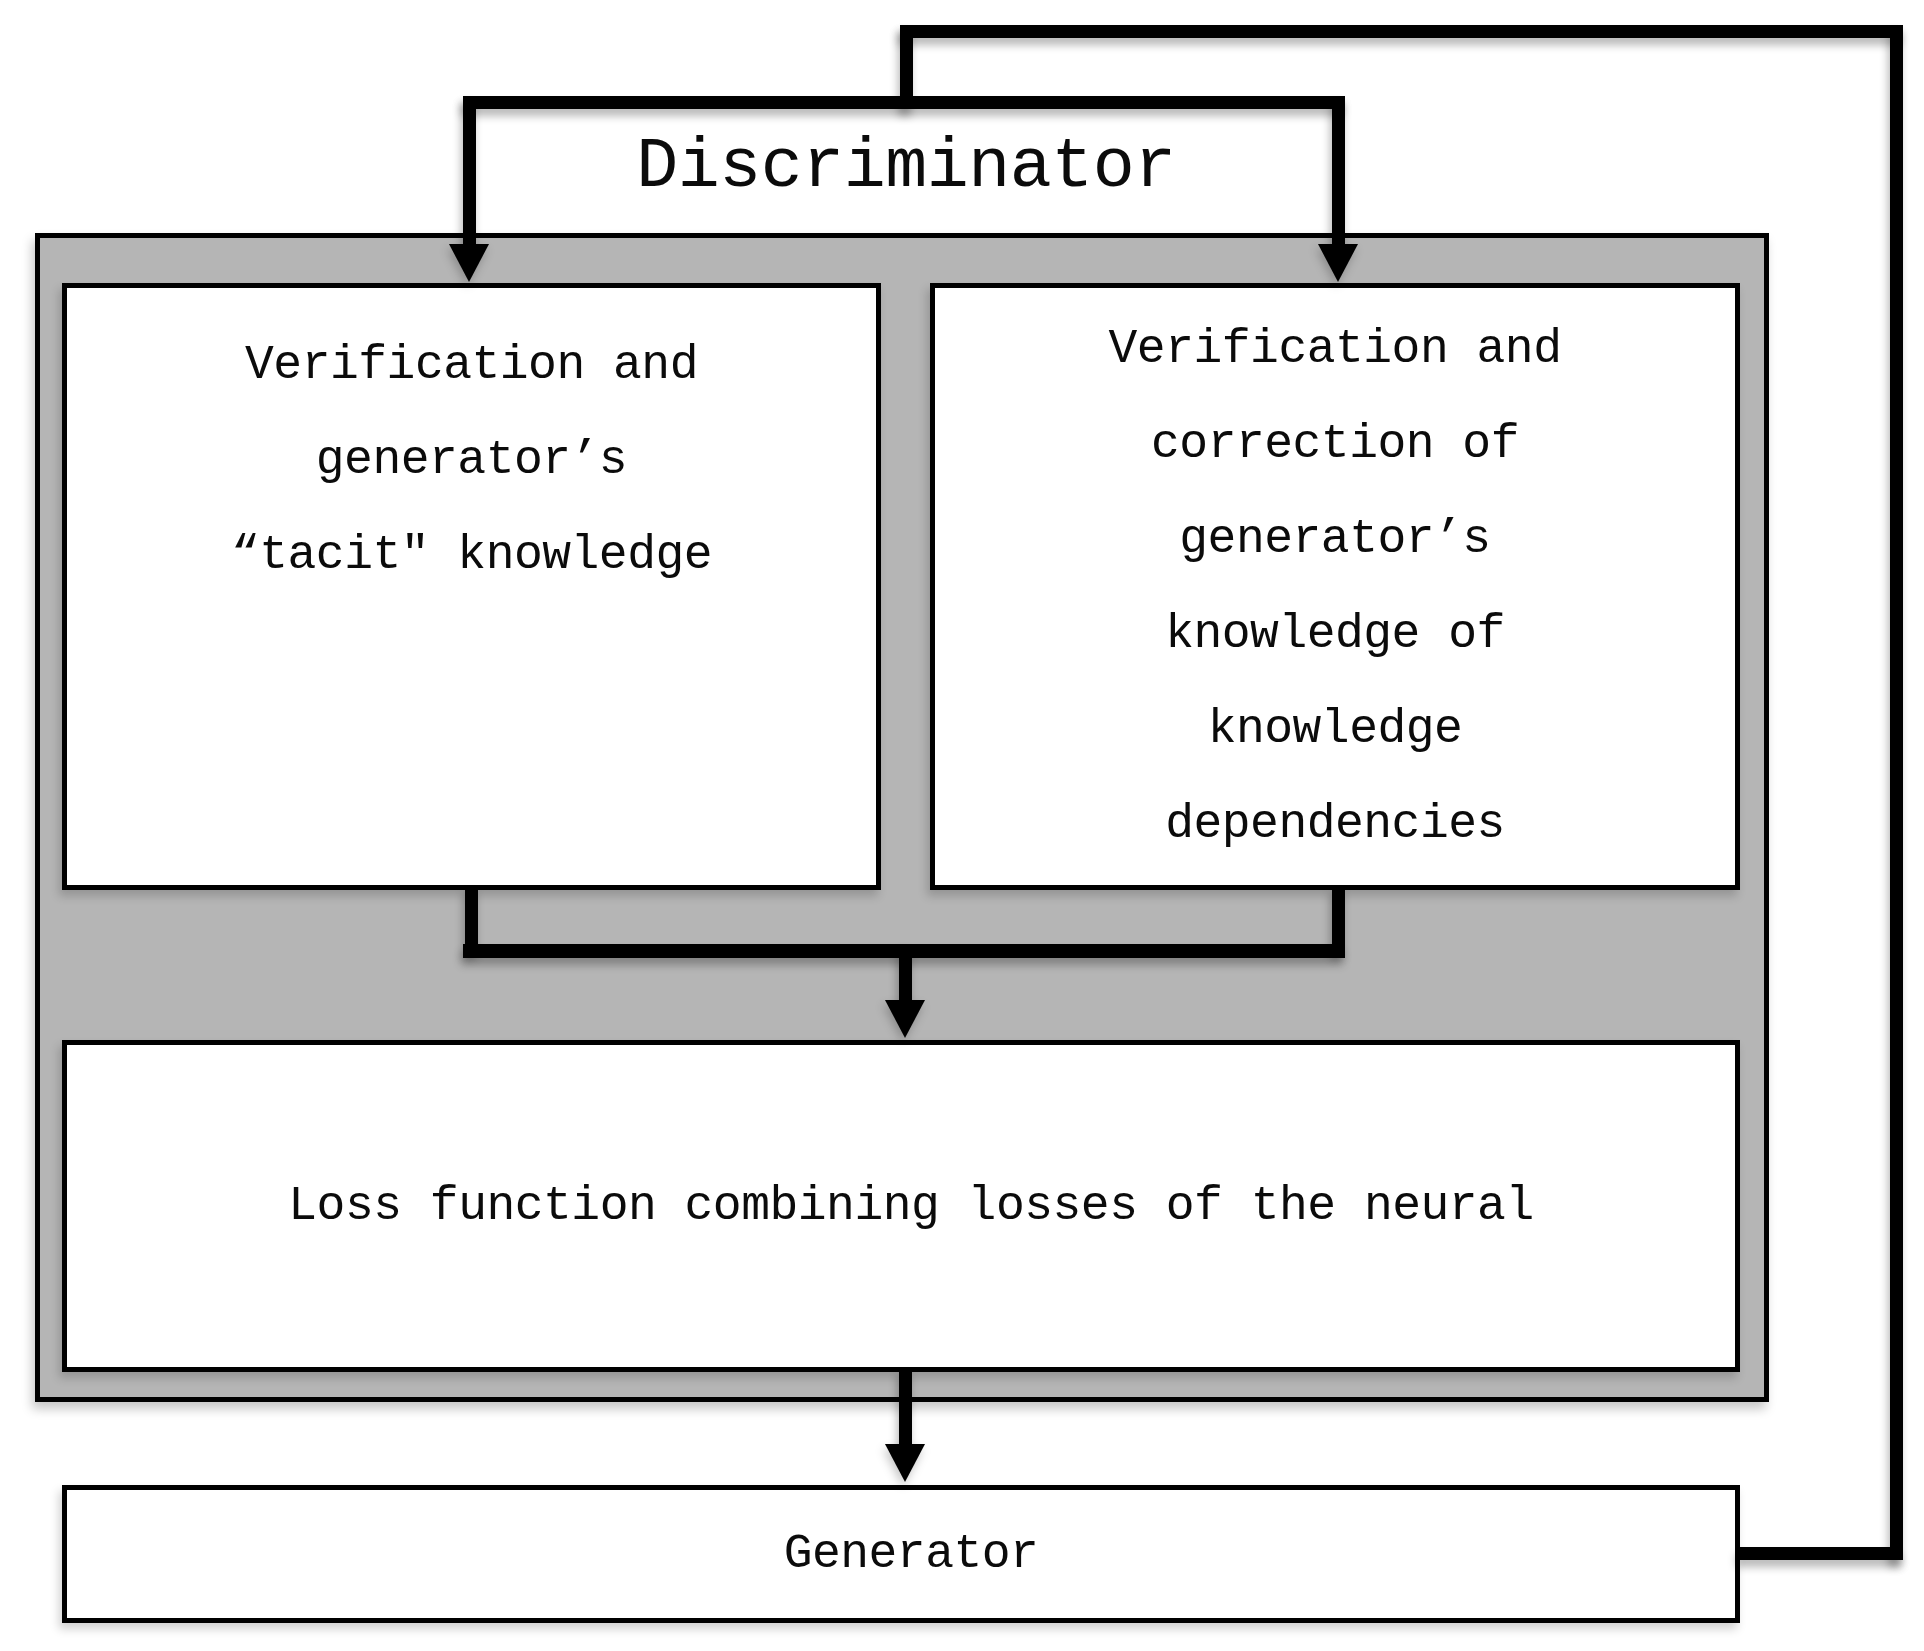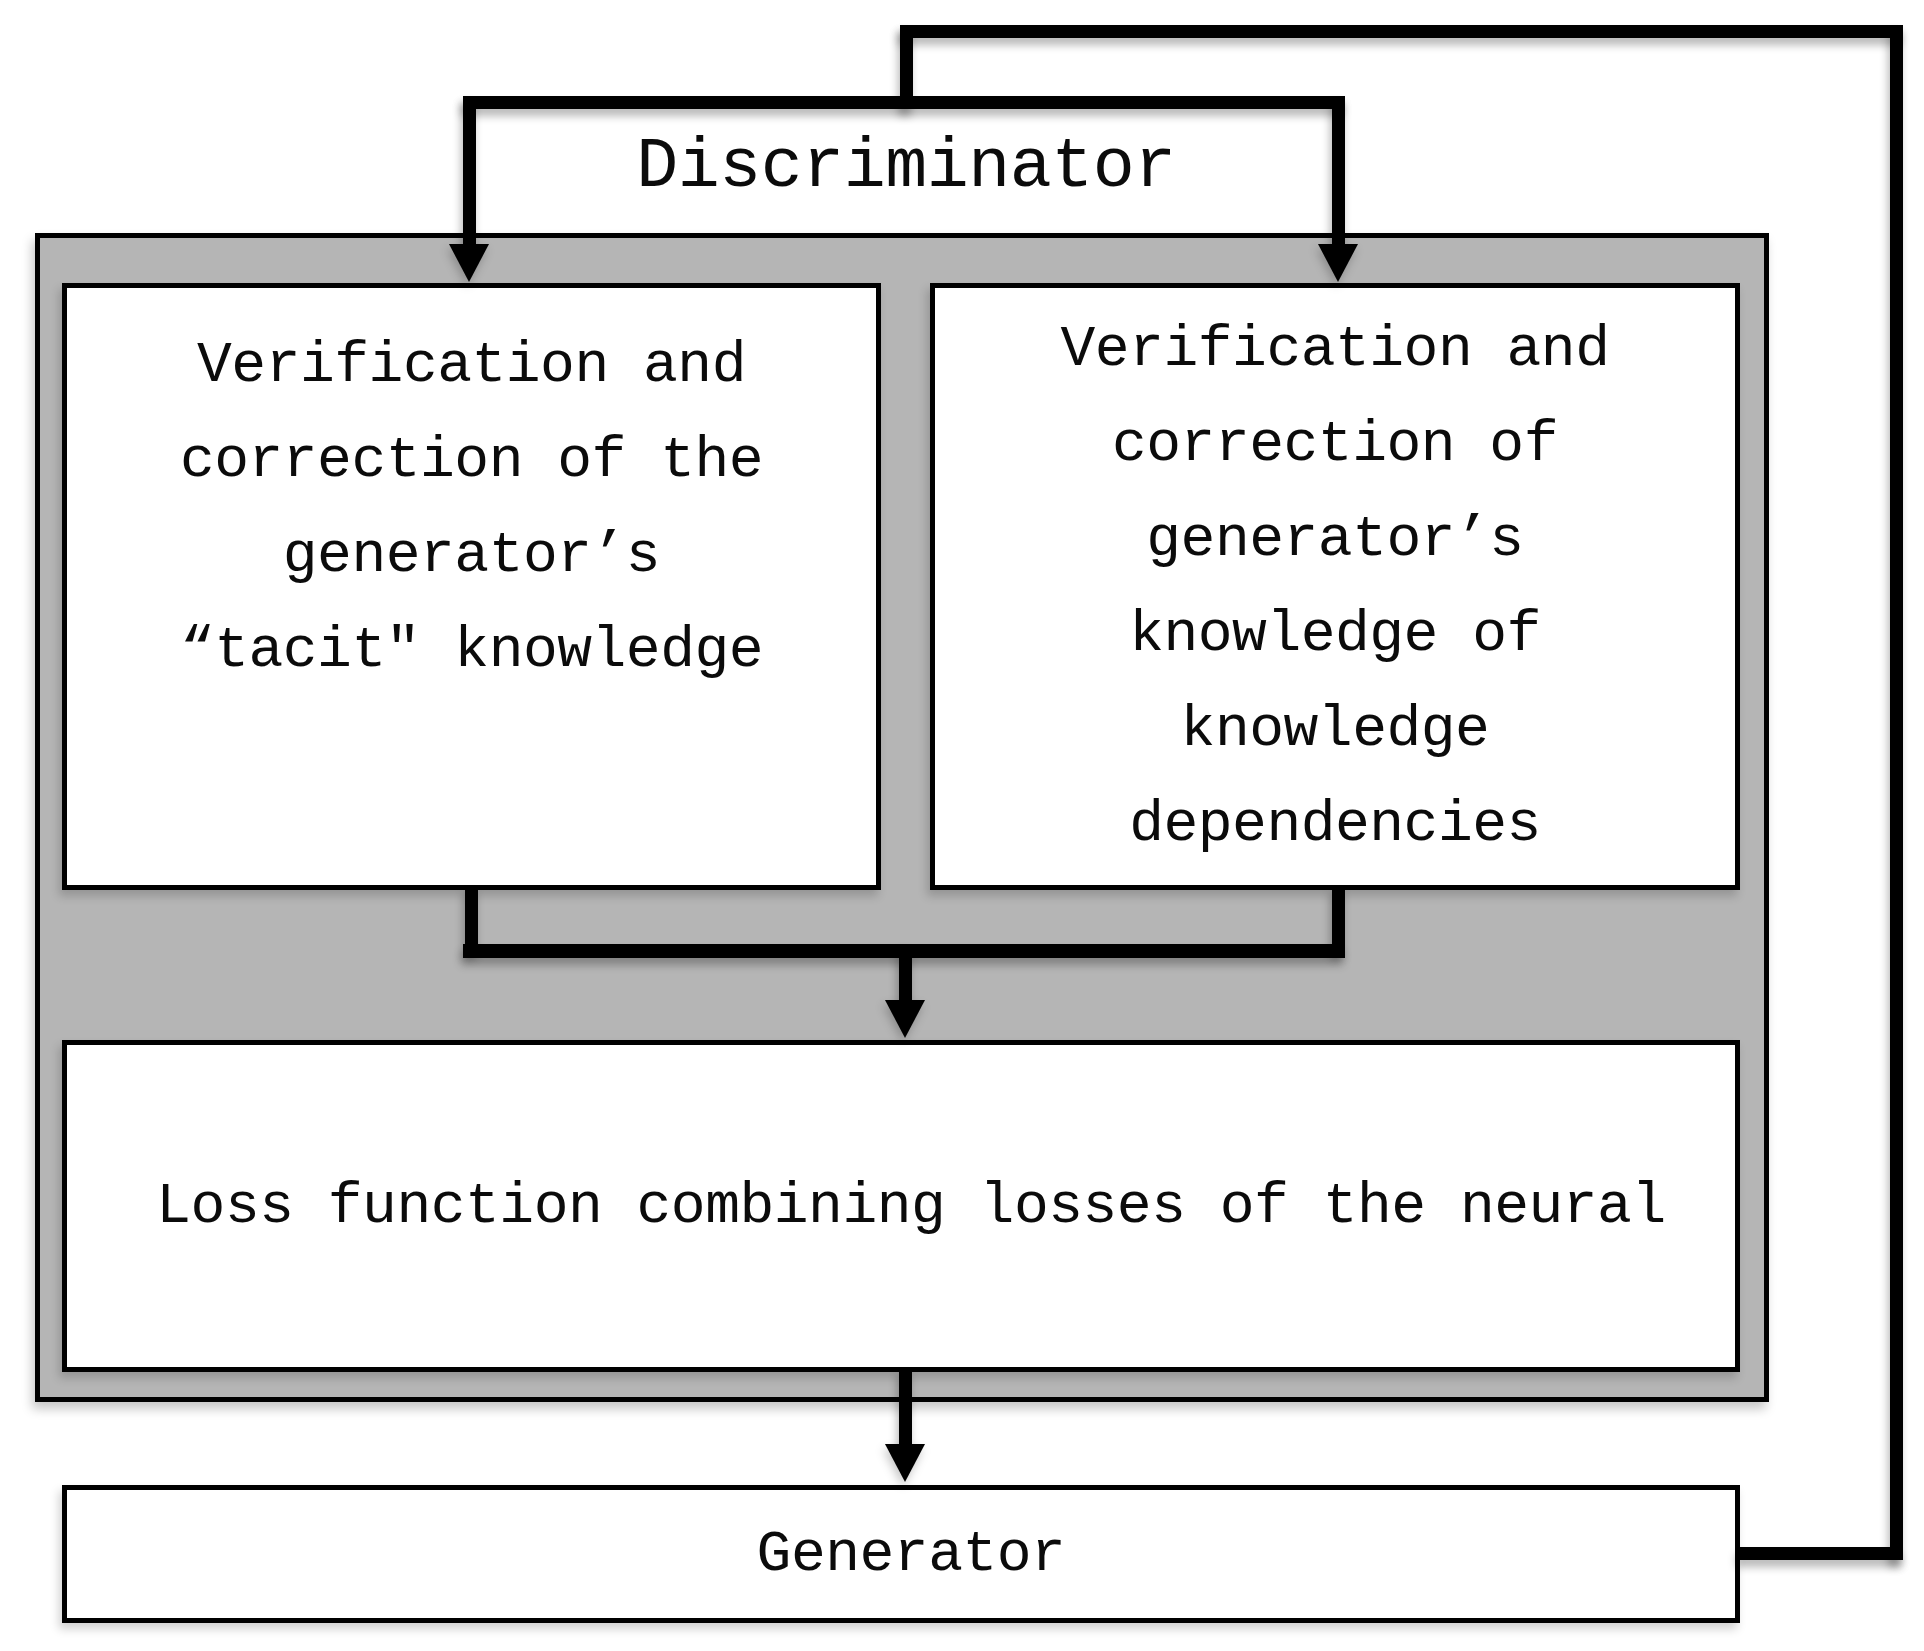--- a/index.html
+++ b/index.html
@@ -31,21 +31,21 @@
     background:#b5b5b5;
     box-shadow:-3px 7px 10px rgba(0,0,0,0.22);
   }
   .node {
     position:absolute;
     box-sizing:border-box;
     border:5px solid #000000;
     background:#ffffff;
     box-shadow:-3px 6px 9px rgba(0,0,0,0.18);
     text-align:center;
-    font-size:58px;
+    font-size:48px;
     line-height:95px;
     letter-spacing:-0.5px;
   }
   .node .tline { white-space:nowrap; }
   .label {
     position:absolute;
     text-align:center;
     font-size:70px;
     letter-spacing:-0.5px;
     white-space:nowrap;
@@ -59,21 +59,20 @@
 <body>
 
 <div class="canvas">
 
   <div class="panel" style="left:35px; top:233px; width:1734px; height:1169px;"></div>
 
   <div class="label" style="left:556px; top:126px; width:700px; height:84px; line-height:84px;">Discriminator</div>
 
   <div class="node" style="left:62px; top:283px; width:819px; height:607px; padding-top:30px;">
     <div class="tline">Verification and</div>
-    <div class="tline">correction of the</div>
     <div class="tline">generator’s</div>
     <div class="tline">“tacit" knowledge</div>
   </div>
 
   <div class="node" style="left:930px; top:283px; width:810px; height:607px; padding-top:14px;">
     <div class="tline">Verification and</div>
     <div class="tline">correction of</div>
     <div class="tline">generator’s</div>
     <div class="tline">knowledge of</div>
     <div class="tline">knowledge</div>

